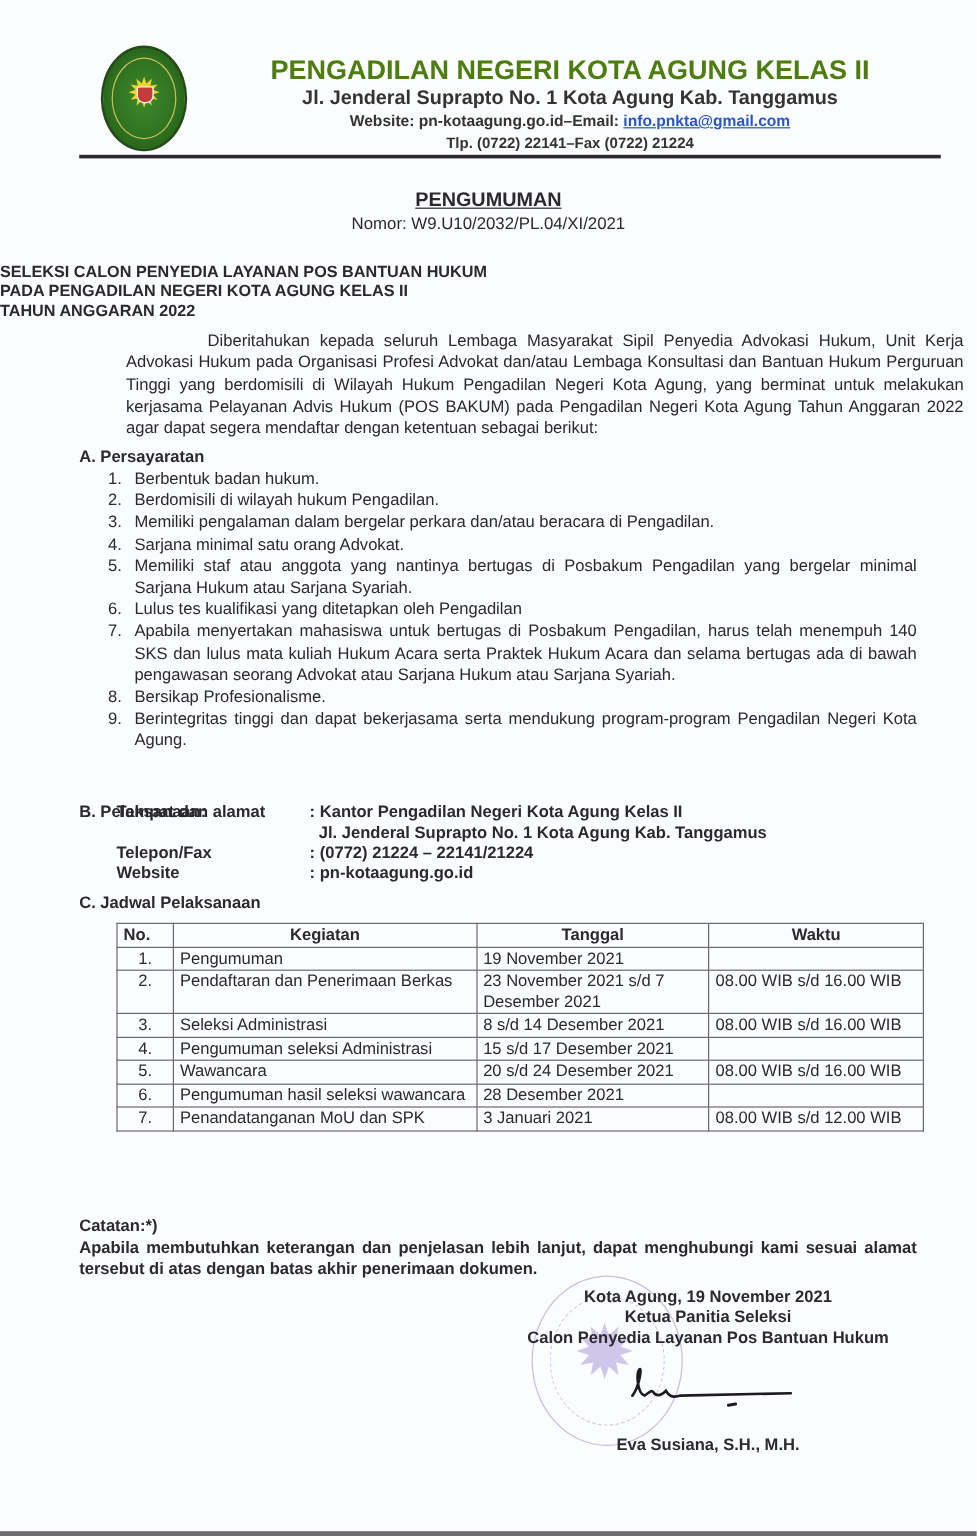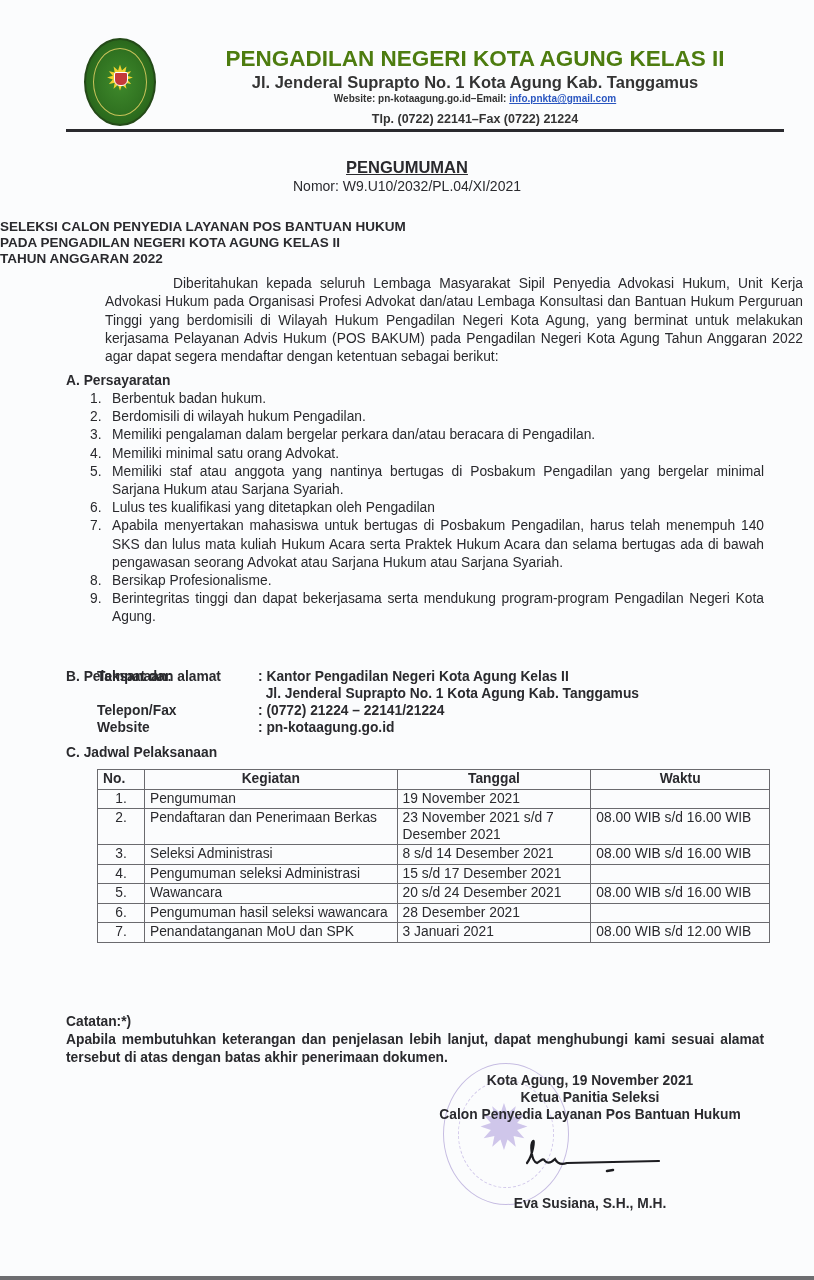--- a/index.html
+++ b/index.html
@@ -30,21 +30,21 @@
   .logo .shield {
     position: absolute; left: 28px; top: 32px; width: 12px; height: 12px;
     background: #c53a3a; border-radius: 2px 2px 6px 6px; border: 1px solid #fff;
   }
   .head-title {
     left: 170px; top: 46px; width: 610px; text-align: center;
     font-weight: bold; font-size: 22.5px; letter-spacing: 0px; color: #4d7c0f;
   }
   .head-line { left: 170px; width: 610px; text-align: center; font-weight: bold; color: #333; }
   .head-addr { top: 73px; font-size: 16.5px; }
-  .head-web { top: 93px; font-size: 10px; }
+  .head-web { top: 93px; font-size: 13px; }
   .head-web .email { color: #2a56c0; text-decoration: underline; }
   .head-tel { top: 112px; font-size: 12.5px; }
   .head-rule {
     left: 66px; top: 129px; width: 718px; height: 3px; background: #2a2a2e;
   }
   
   .ann-title {
     left: 0; width: 814px; top: 158px; text-align: center;
     font-weight: bold; font-size: 16.5px; text-decoration: underline;
   }
@@ -126,21 +126,21 @@
   <div class="req-item">
       <span class="n">2.</span>
       <span class="t">Berdomisili di wilayah hukum Pengadilan.</span>
     </div>
   <div class="req-item">
       <span class="n">3.</span>
       <span class="t">Memiliki pengalaman dalam bergelar perkara dan/atau beracara di Pengadilan.</span>
     </div>
   <div class="req-item">
       <span class="n">4.</span>
-      <span class="t">Memiliki minimal satu orang Advokat.</span>
+      <span class="t">Sarjana minimal satu orang Advokat.</span>
     </div>
   <div class="req-item">
       <span class="n">5.</span>
       <span class="t">Memiliki staf atau anggota yang nantinya bertugas di Posbakum Pengadilan yang bergelar minimal Sarjana Hukum atau Sarjana Syariah.</span>
     </div>
   <div class="req-item">
       <span class="n">6.</span>
       <span class="t">Lulus tes kualifikasi yang ditetapkan oleh Pengadilan</span>
     </div>
   <div class="req-item">

